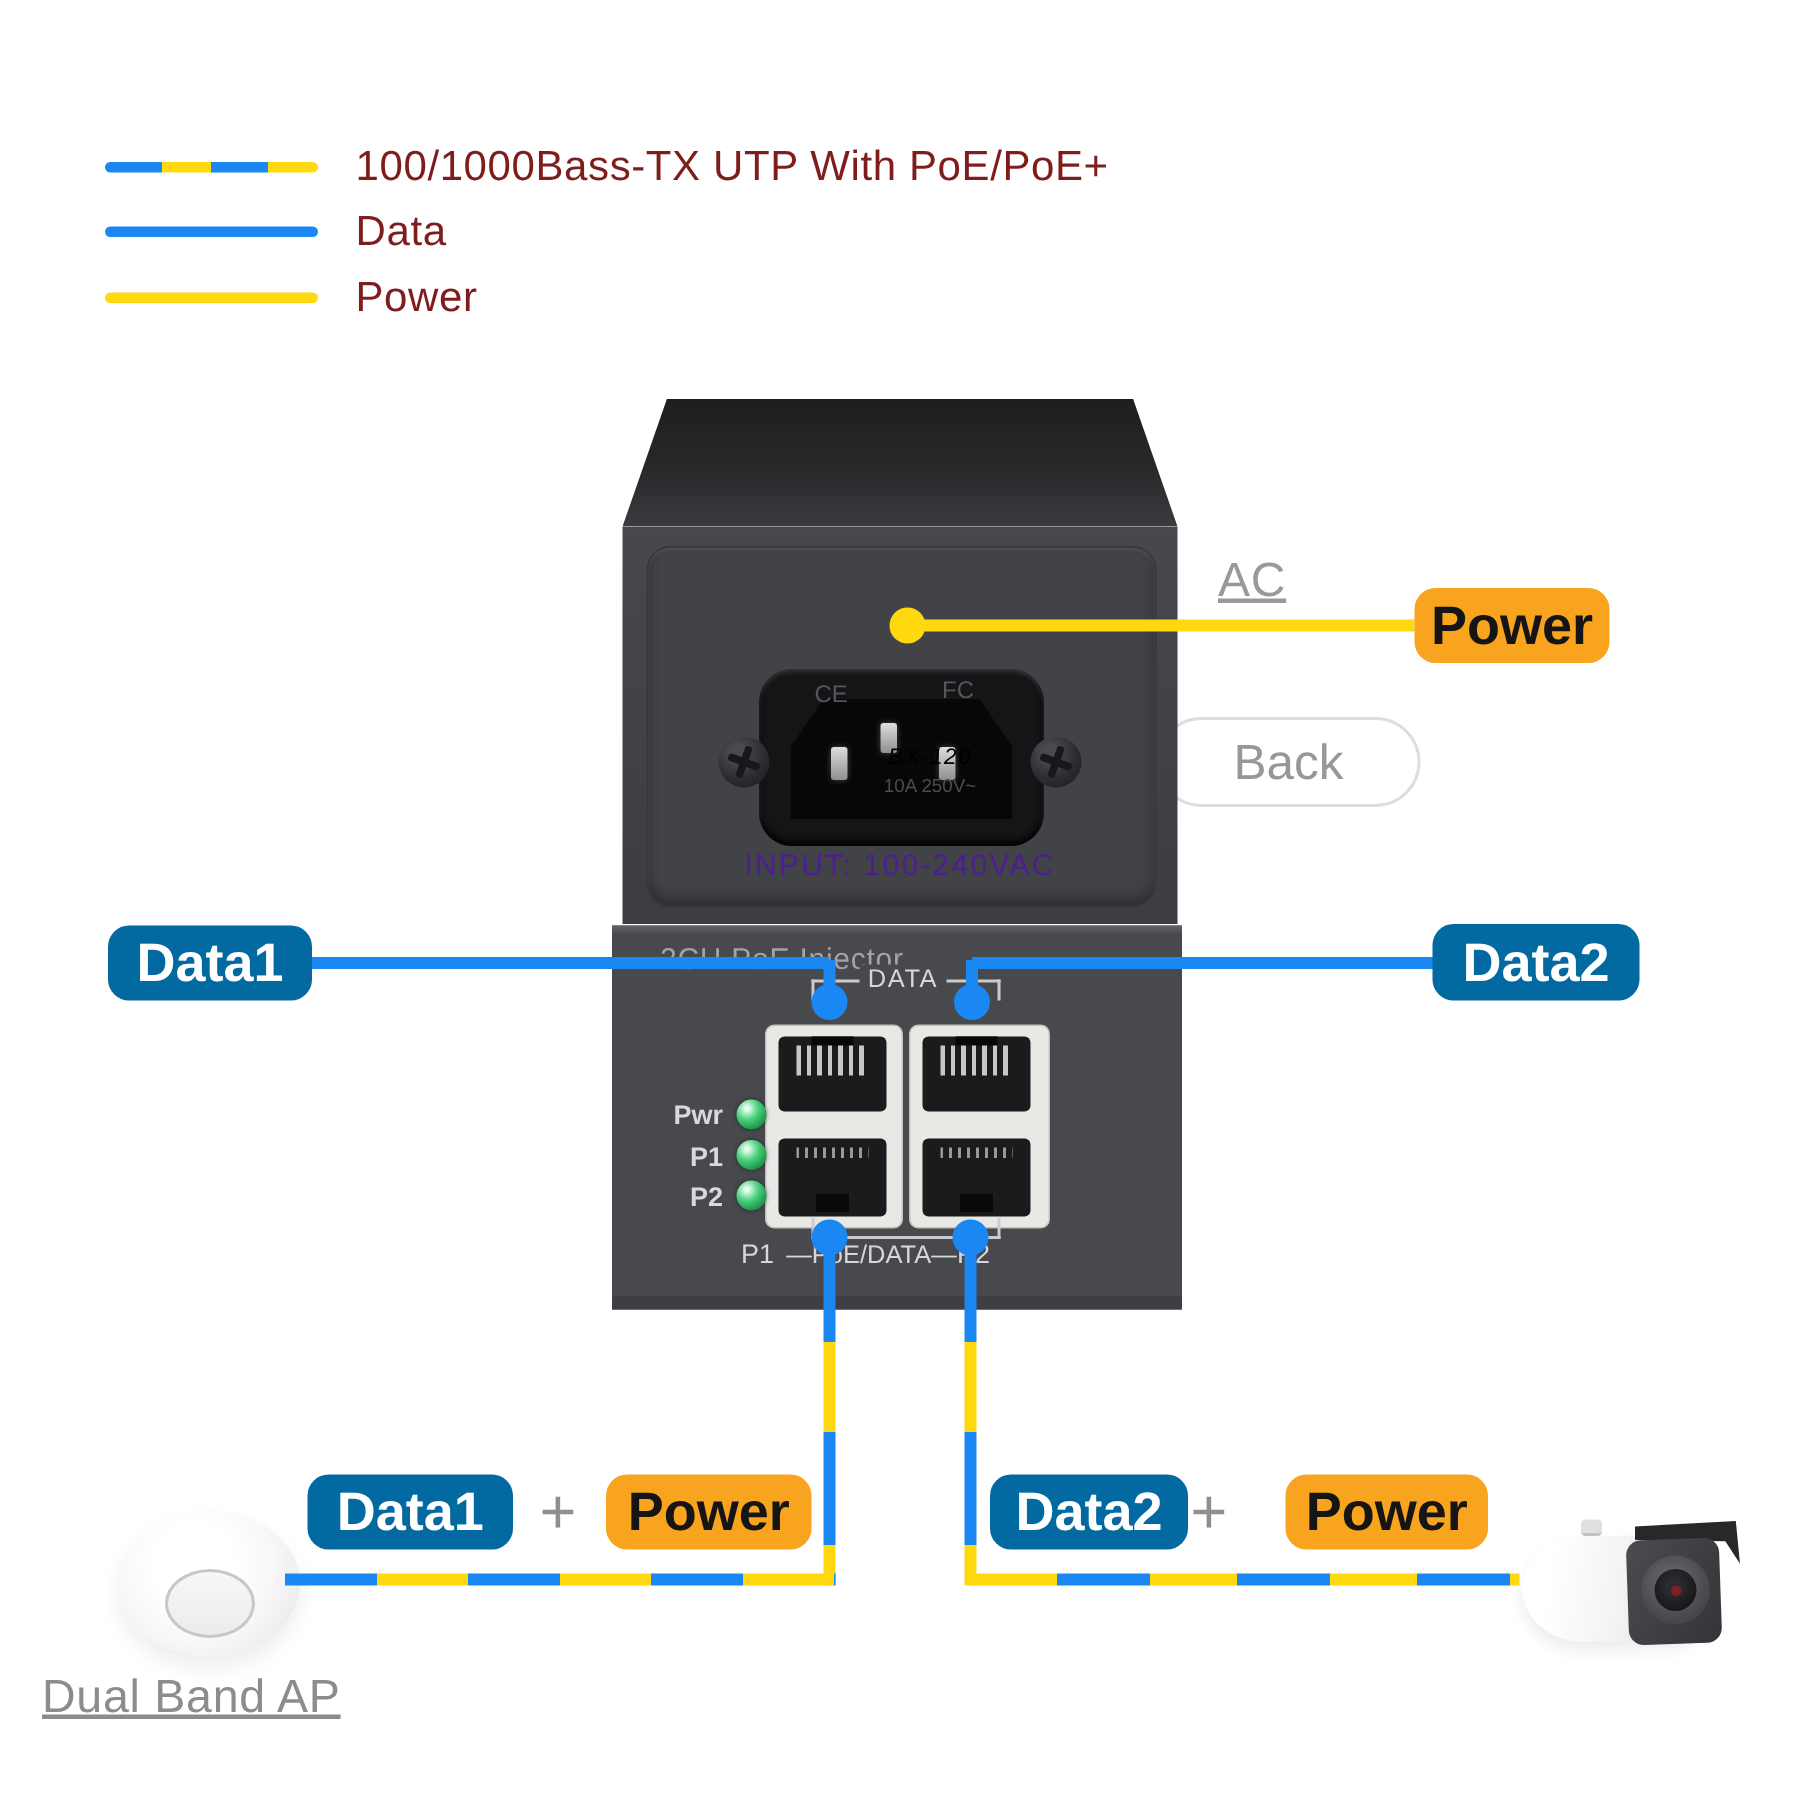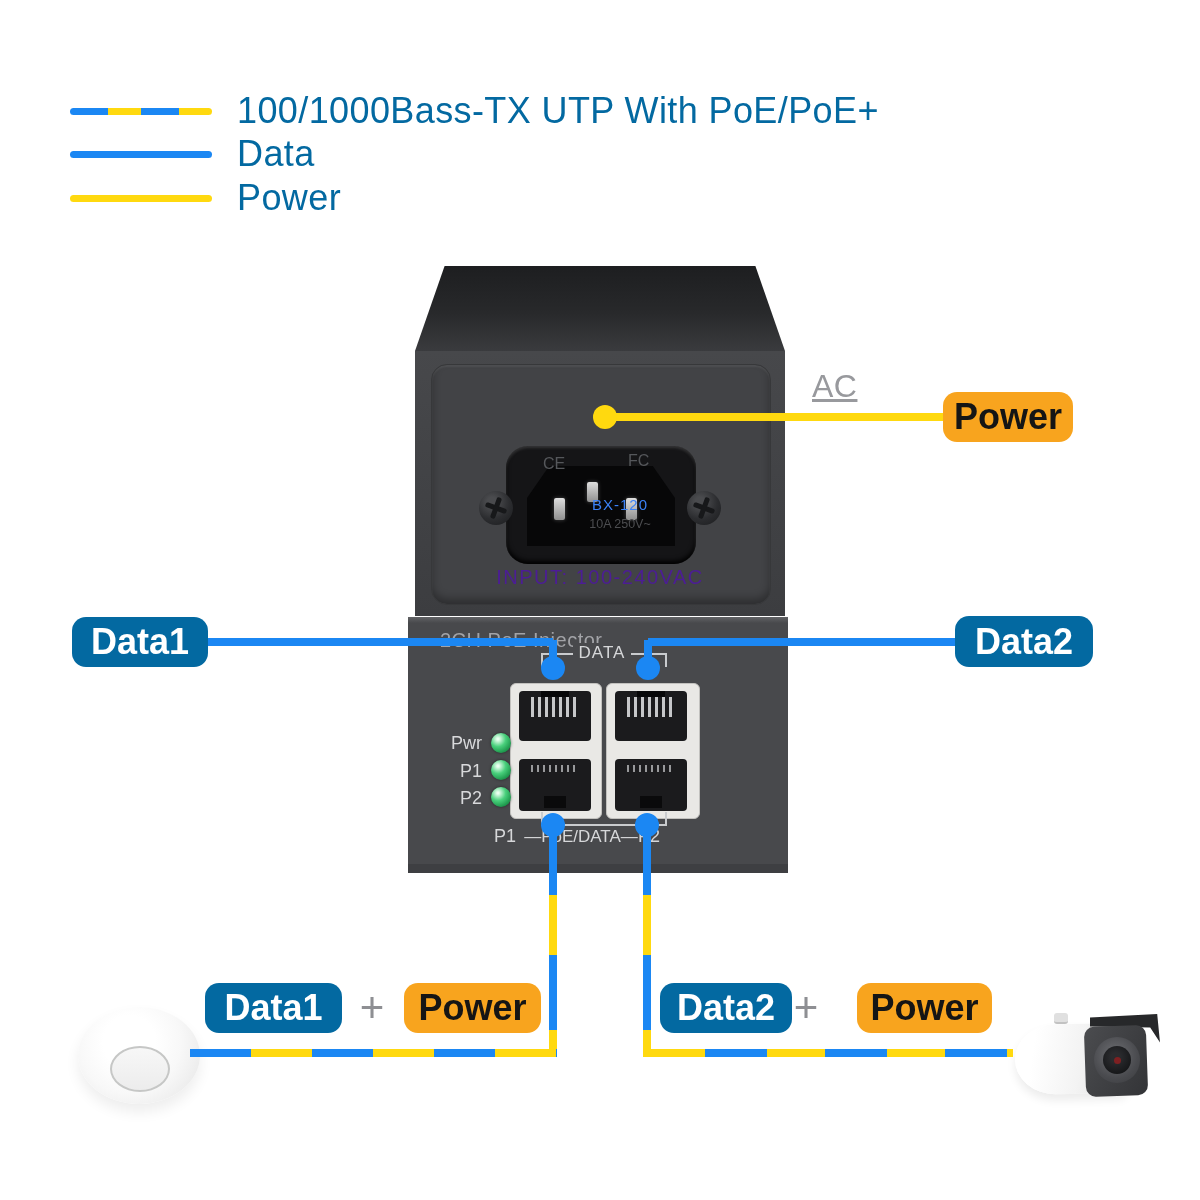--- a/index.html
+++ b/index.html
@@ -6,21 +6,21 @@
   .canvas{position:relative;width:1200px;height:1200px;background:#fff;overflow:hidden;
           font-family:"Liberation Sans",sans-serif;}
   .abs{position:absolute;}
 
   
   .legend-row{position:absolute;left:70px;display:flex;align-items:center;gap:25px;height:34px;}
   .lline{width:142px;height:7px;border-radius:4px;flex:0 0 auto;}
   .lline.poe{background:repeating-linear-gradient(90deg,#1b87f3 0 38px,#ffd90f 38px 71px);}
   .lline.data{background:#1b87f3;}
   .lline.power{background:#ffd90f;}
-  .llabel{font-size:36px;color:#0369a1;letter-spacing:.4px;white-space:nowrap;}
+  .llabel{font-size:28px;color:#7f1d1d;letter-spacing:.4px;white-space:nowrap;}
 
   
   .badge{position:absolute;border-radius:14px;font-weight:bold;font-size:36px;
          display:flex;align-items:center;justify-content:center;z-index:3;white-space:nowrap;}
   .badge.blue{background:#0369a1;color:#fff;}
   .badge.orange{background:#f8a41e;color:#151515;}
   .pill{position:absolute;background:#fff;border:2px solid #dcdddf;border-radius:30px;
         color:#96979b;font-size:33px;display:flex;align-items:center;justify-content:center;z-index:0;}
   .plus{position:absolute;font-size:42px;color:#8e8f93;display:flex;align-items:center;justify-content:center;z-index:3;}
   .muted{color:#8b8c90;font-size:31px;letter-spacing:.5px;white-space:nowrap;text-decoration:underline;}
@@ -68,21 +68,21 @@
                border-bottom:2px solid #c9cbce;border-left:2px solid #c9cbce;border-right:2px solid #c9cbce;}
   .bezel{position:absolute;top:66px;width:90px;height:134px;background:#e9e8e5;border:1px solid #c2c1be;border-radius:6px;}
   .port{position:absolute;left:8px;width:72px;background:#1b1b1d;border-radius:4px;}
   .port.top{top:7px;height:50px;}
   .port.bot{top:75px;height:52px;}
   .pins{position:absolute;left:12px;top:6px;width:48px;height:20px;
         background:repeating-linear-gradient(90deg,#c6c7c9 0 3px,#1b1b1d 3px 7px);}
   .pins.small{height:7px;background:repeating-linear-gradient(90deg,#98999b 0 2px,#1b1b1d 2px 6px);}
   .tab-top{position:absolute;left:22px;top:0;width:28px;height:9px;background:#070708;}
   .tab-bot{position:absolute;left:25px;bottom:3px;width:22px;height:12px;background:#0a0a0b;}
-  .led-label{position:absolute;left:22px;width:52px;text-align:right;font-size:18px;color:#d8d9db;}
+  .led-label{position:absolute;left:22px;width:52px;text-align:right;font-size:18px;color:#d8d9db;font-weight:bold;}
   .led{position:absolute;left:83px;width:20px;height:20px;border-radius:50%;
        background:radial-gradient(circle at 35% 30%,#eafff0 5%,#49d07c 40%,#1f9a4e 72%,#0e6330 100%);
        box-shadow:0 0 3px rgba(0,0,0,.5);}
   .portrow{position:absolute;font-size:18px;color:#d6d7d9;white-space:nowrap;}
 
   
   .ap-body{position:absolute;left:78px;top:1007px;width:122px;height:97px;border-radius:50%;z-index:1;
            background:radial-gradient(circle at 42% 36%,#ffffff 28%,#f8f8f8 55%,#ebebeb 82%,#dddddd 100%);
            box-shadow:0 8px 14px rgba(0,0,0,.07);}
   .ap-ring{position:absolute;left:110px;top:1046px;width:56px;height:42px;border-radius:50%;z-index:1;
@@ -115,33 +115,36 @@
   </div>
   <div class="legend-row" style="top:137px;">
     <span class="lline data"></span>
     <span class="llabel">Data</span>
   </div>
   <div class="legend-row" style="top:181px;">
     <span class="lline power"></span>
     <span class="llabel">Power</span>
   </div>
 
+  <div class="pill" style="left:771px;top:478px;width:172px;height:56px;">
+    <span>Back</span>
+  </div>
 
   <div class="back-group">
     <div class="back-top"></div>
     <div class="back-face"></div>
     <div class="back-panel"></div>
     <div class="inlet"></div>
     <div class="inlet-inner"></div>
     <span class="inlet-txt" style="left:128px;top:189px;font-size:16px;">CE</span>
     <span class="inlet-txt" style="left:213px;top:186px;font-size:16px;">FC</span>
     <div class="prong" style="left:172px;top:216px;width:11px;height:20px;"></div>
     <div class="prong" style="left:139px;top:232px;width:11px;height:22px;"></div>
     <div class="prong" style="left:211px;top:232px;width:11px;height:22px;"></div>
-    <span class="inlet-txt" style="left:150px;top:230px;width:110px;text-align:center;font-size:15px;color:#3b82f6;letter-spacing:1px;">BX-120</span>
+    <span class="inlet-txt" style="left:150px;top:230px;width:110px;text-align:center;font-size:15px;color:#000000;letter-spacing:1px;font-style:italic;">BX-120</span>
     <span class="inlet-txt" style="left:150px;top:251px;width:110px;text-align:center;font-size:12.5px;color:#4c4d50;">10A 250V~</span>
     <div class="screw" style="left:64px;top:225px;"></div>
     <div class="screw" style="left:272px;top:225px;"></div>
     <div class="input-label">INPUT: 100-240VAC</div>
   </div>
 
   <div class="hline" style="left:605px;top:413px;width:338px;background:#ffd90f;"></div>
   <div class="dot yellow" style="left:593px;top:405px;"></div>
   <div class="abs muted" style="left:812px;top:368px;font-size:32px;color:#98999d;z-index:2;">AC</div>
   <div class="badge orange" style="left:943px;top:392px;width:130px;height:50px;">Power</div>
@@ -205,20 +208,21 @@
   <div class="badge blue" style="left:205px;top:983px;width:137px;height:50px;">Data1</div>
   <div class="plus" style="left:344px;top:980px;width:56px;height:56px;">+</div>
   <div class="badge orange" style="left:404px;top:983px;width:137px;height:50px;">Power</div>
 
   <div class="badge blue" style="left:660px;top:983px;width:132px;height:50px;">Data2</div>
   <div class="plus" style="left:778px;top:980px;width:56px;height:56px;">+</div>
   <div class="badge orange" style="left:857px;top:983px;width:135px;height:50px;">Power</div>
 
   <div class="ap-body"></div>
   <div class="ap-ring"></div>
+  <div class="abs muted" style="left:28px;top:1113px;">Dual Band AP</div>
 
   <div class="cam">
     <div class="cam-body"></div>
     <div class="cam-visor"></div>
     <div class="cam-knob"></div>
     <div class="cam-face"></div>
     <div class="cam-lens"></div>
     <div class="cam-lens-in"></div>
     <div class="cam-red"></div>
   </div>

